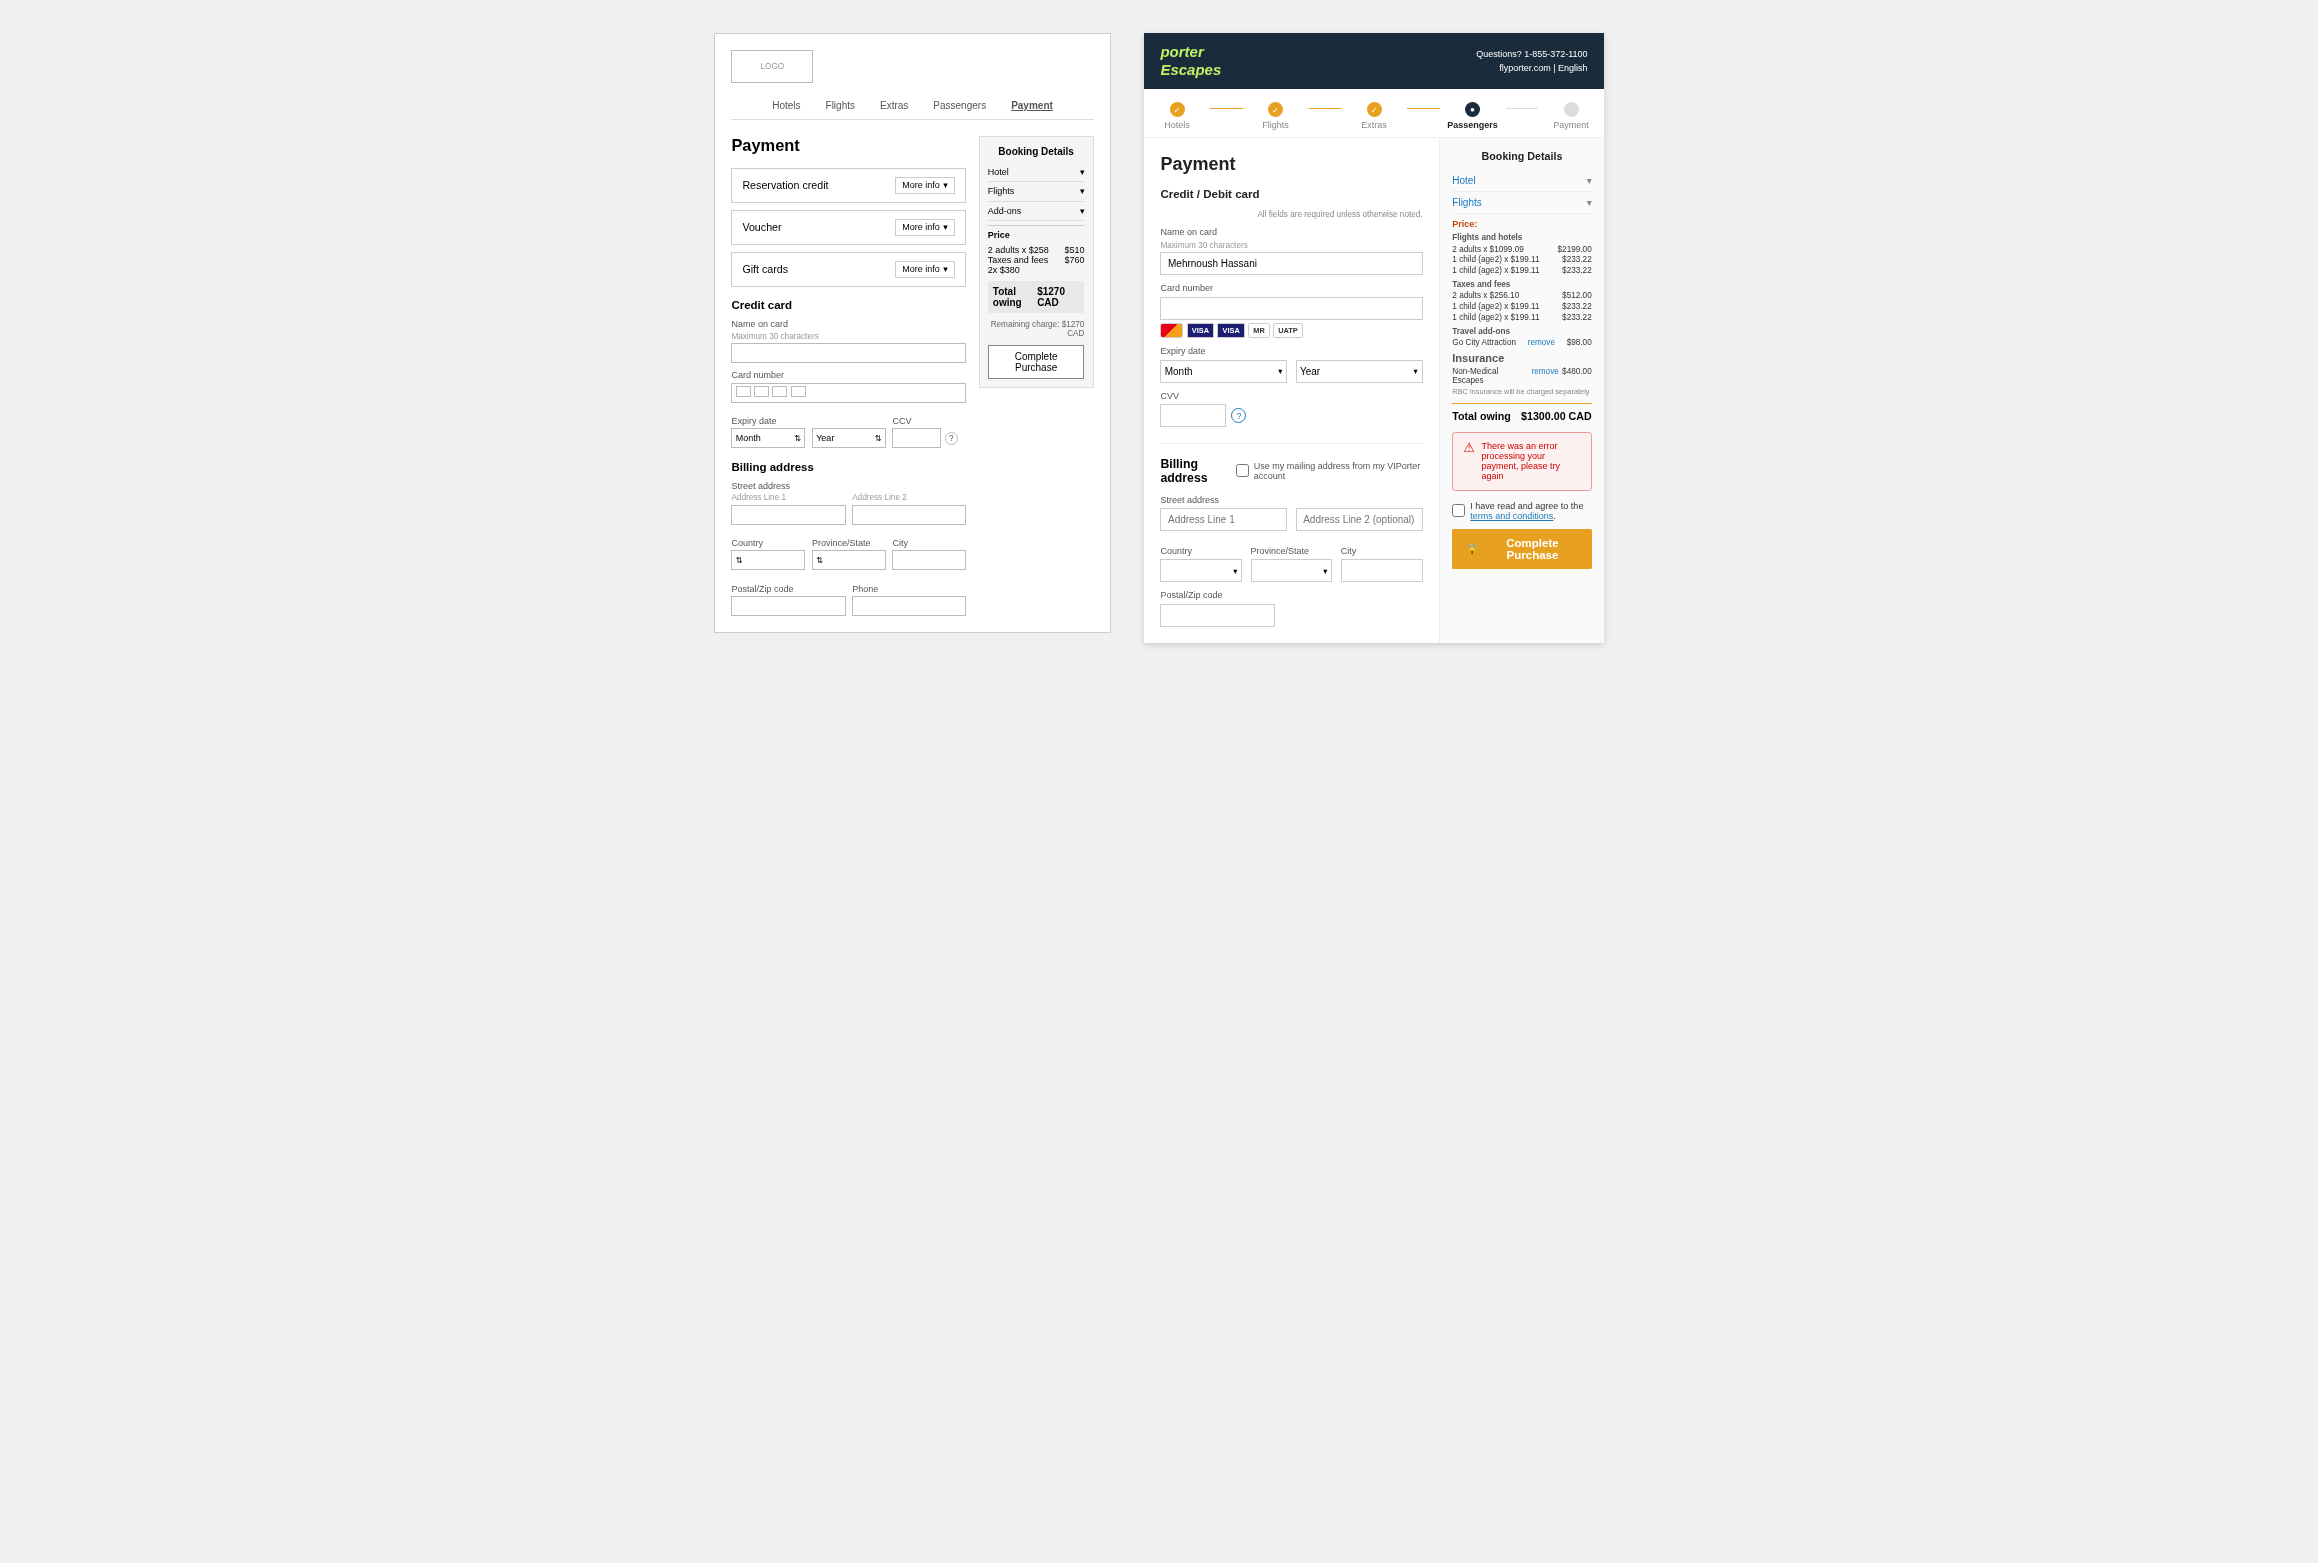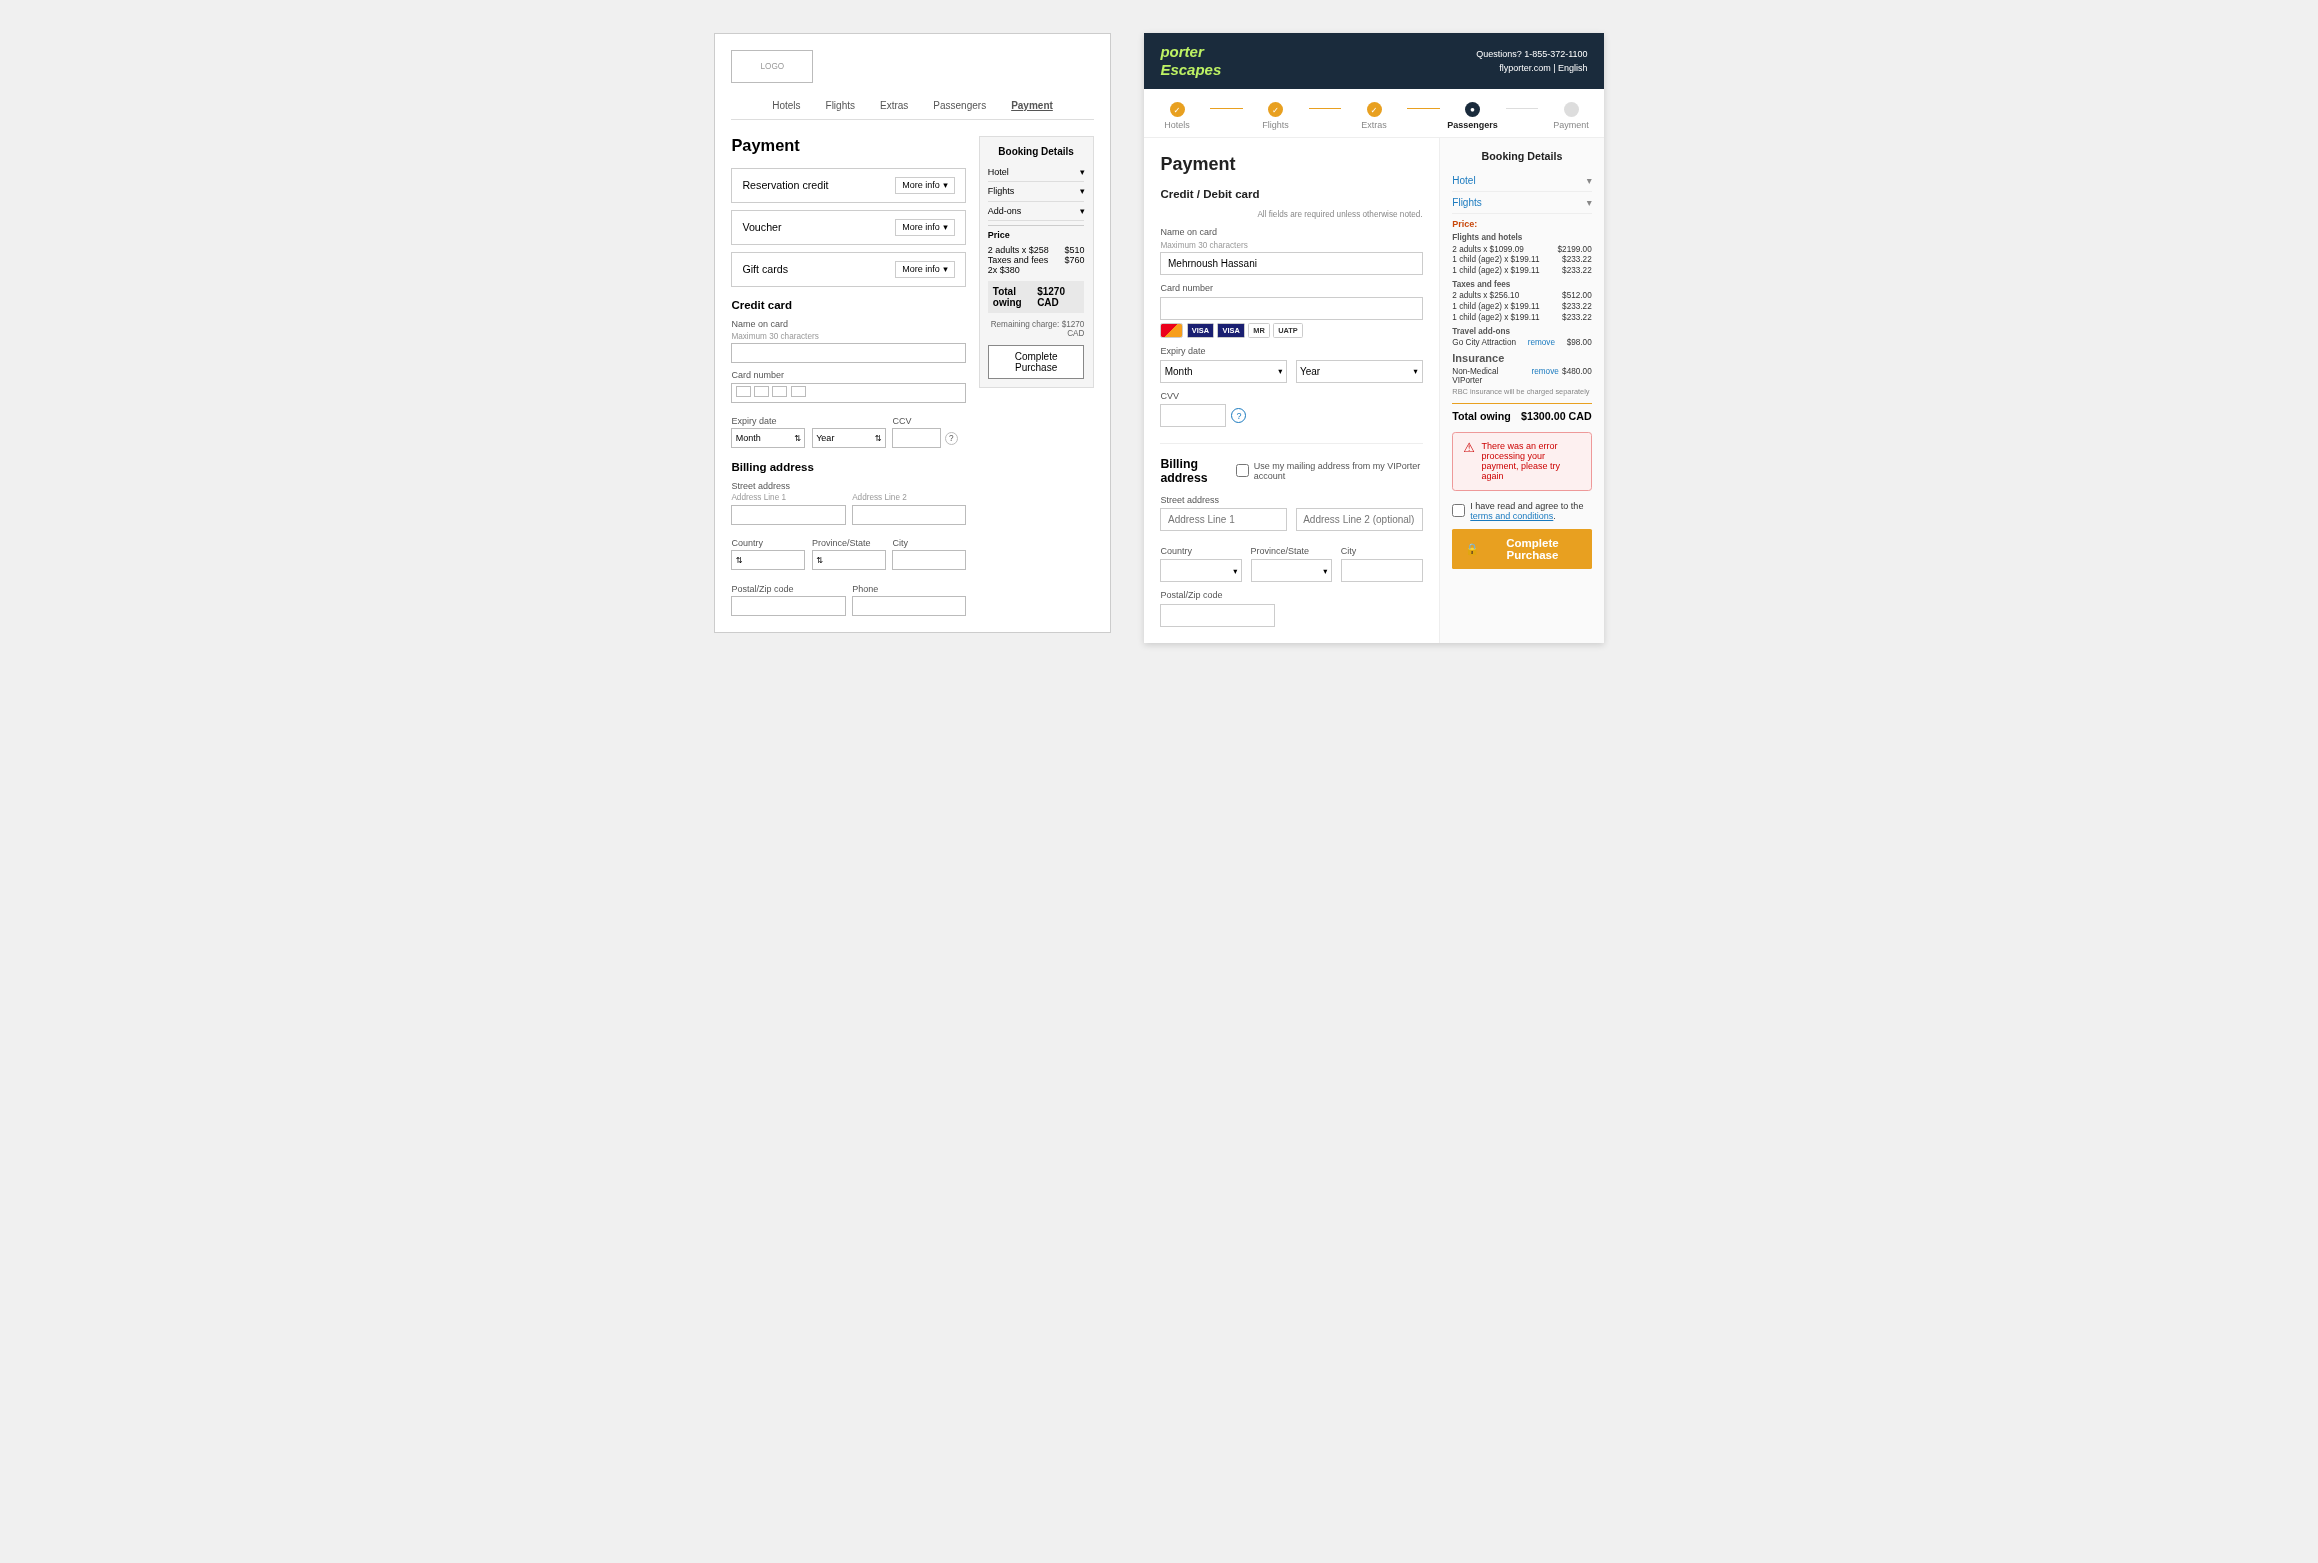--- a/index.html
+++ b/index.html
@@ -784,21 +784,21 @@
         <div class="price-entry">
           <span>Go City Attraction</span>
           <span style="color:#1a7abf;cursor:pointer;margin:0 3.3px;">remove</span>
           <span>$98.00</span>
         </div>
       </div>
 
       <div class="sb-section">
         <div style="font-size:11px;font-weight:bold;color:#555;margin-bottom:2.5px;">Insurance</div>
         <div class="price-entry">
-          <span>Non-Medical VIPorter</span>
+          <span>Non-Medical Escapes</span>
           <span style="color:#1a7abf;cursor:pointer;margin:0 3.3px;">remove</span>
           <span>$480.00</span>
         </div>
         <div style="font-size:7.4px;color:#888;margin-top:2.5px;">RBC insurance will be charged separately</div>
       </div>
 
       <div class="total-section">
         <div class="total-row-sb">
           <span>Total owing</span>
           <span>$1300.00 CAD</span>

